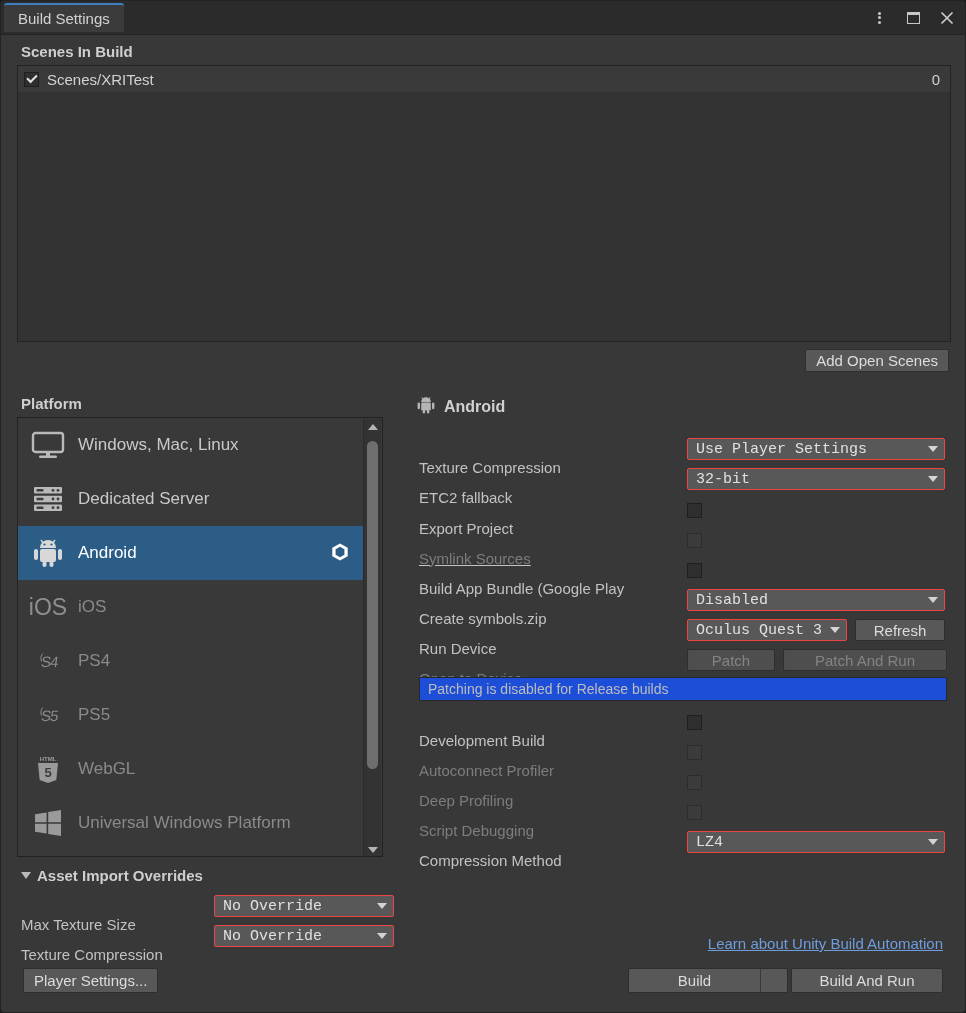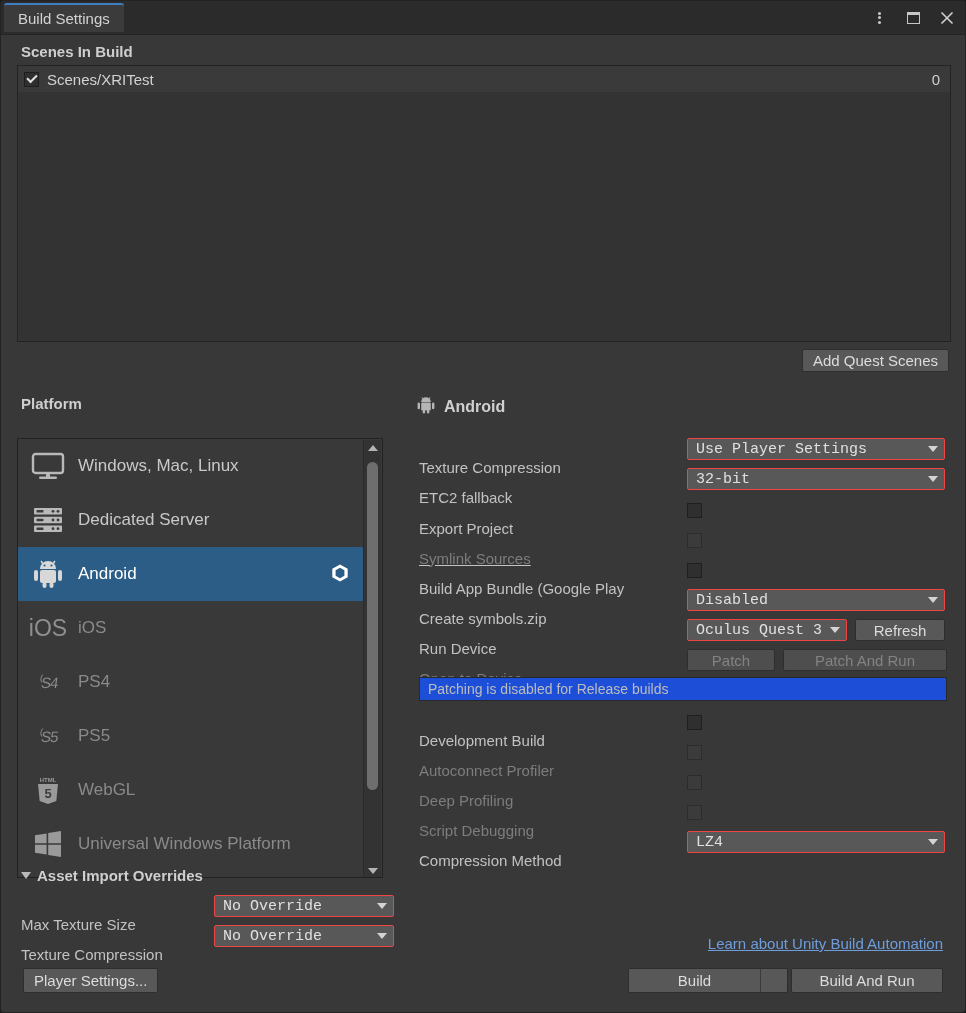--- a/index.html
+++ b/index.html
@@ -157,21 +157,21 @@
   #add-open-scenes {
     position: absolute;
     right: 16px; top: 348px;
     height: 23px;
   }
 
   
   #platform-head { position: absolute; left: 20px; top: 394px; }
   #platform-box {
     position: absolute;
-    left: 16px; top: 437px;
+    left: 16px; top: 416px;
     width: 366px; height: 440px;
     background: #393939;
     border: 1px solid #222222;
     box-sizing: border-box;
     overflow: hidden;
   }
   #platform-list {
     position: absolute;
     left: 0; top: 0;
     width: 347px;
@@ -385,21 +385,21 @@
   <div id="scenes-head" class="sect-head">Scenes In Build</div>
 
   <div id="scenes-box">
     <div class="scene-row">
       <span class="cbox checked"></span>
       <span class="scene-name">Scenes/XRITest</span>
       <span class="scene-idx">0</span>
     </div>
   </div>
 
-  <div id="add-open-scenes" class="btn">Add Quest Scenes</div>
+  <div id="add-open-scenes" class="btn">Add Open Scenes</div>
 
   <div id="platform-head" class="sect-head">Platform</div>
 
   <div id="platform-box">
     <div id="platform-list">
 
       <div class="plat-row">
         <span class="plat-icon">
           <svg width="34" height="28" viewBox="0 0 34 28" aria-hidden="true">
             <rect x="2" y="2" width="30" height="19" rx="2.5" fill="none" stroke="#b9b9b9" stroke-width="2.4"></rect>

